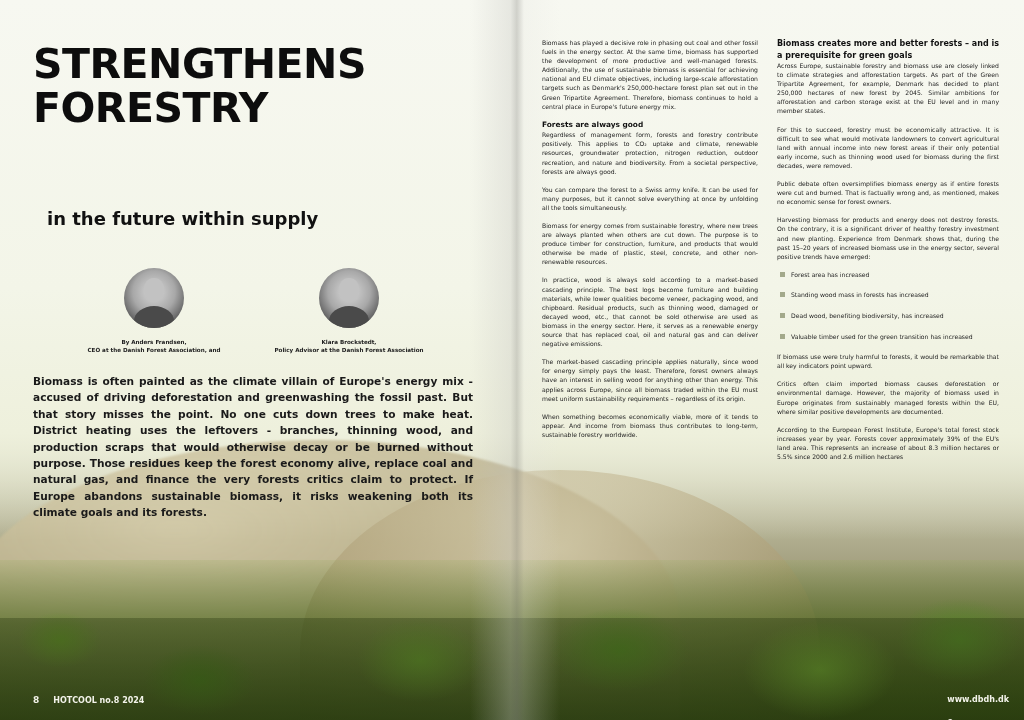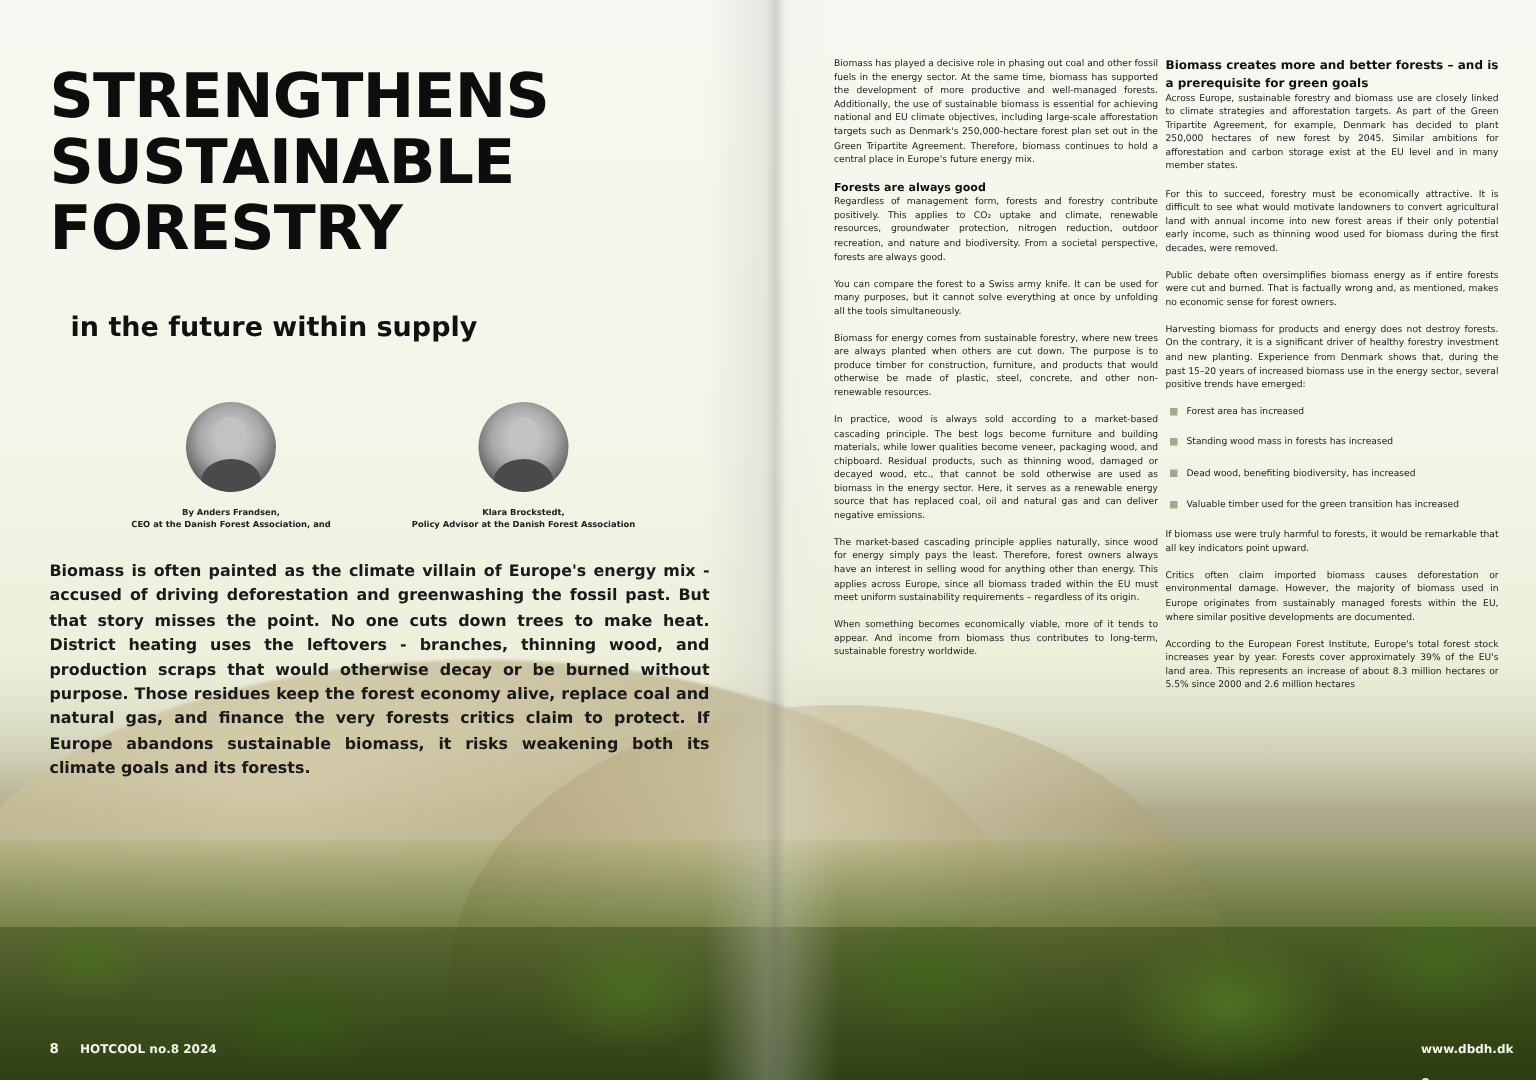--- a/index.html
+++ b/index.html
@@ -95,21 +95,21 @@
       font-size: 10.6px; line-height: 16.4px; color: #1a1a1a;
       text-align: justify;
       font-weight: bold;
     }
     
     .col {
       position: absolute; top: 38px; width: 216px;
       font-size: 6.1px; line-height: 9.1px; color: #232323;
       text-align: justify;
     }
-    .col.c1 { left: 556px; }
+    .col.c1 { left: 542px; }
     .col.c2 { left: 777px; width: 222px; }
     .col p { margin-bottom: 9px; }
     .col h3 { font-size: 7.4px; line-height: 10.5px; font-weight: bold; color: #111; }
     .col h3.big { font-size: 8px; line-height: 11.5px; }
     .col ul { list-style: none; margin: 2px 0 8px 0; }
     .col li { position: relative; padding-left: 14px; margin-bottom: 11.5px; text-align: left; }
     .col li .bullet {
       position: absolute; left: 3px; top: 2px; width: 5px; height: 5px;
       background: #a3a98b;
     }
@@ -131,21 +131,20 @@
 
 <div class="bg"></div>
 <div class="mound"></div>
 <div class="mound2"></div>
 <div class="foliage"></div>
 <div class="dark-band"></div>
 <div class="spine"></div>
 
 <h1 class="headline">
   <span>STRENGTHENS</span>
-  <span>SUSTAINABLE</span>
   <span>FORESTRY</span>
 </h1>
 <h2 class="subhead">
   <span class="indent">in the future within supply</span>
 </h2>
 
 <div class="author a1">
   <div class="photo"></div>
   <span class="name">By Anders Frandsen,</span>
   <span class="role">CEO at the Danish Forest Association, and</span>

